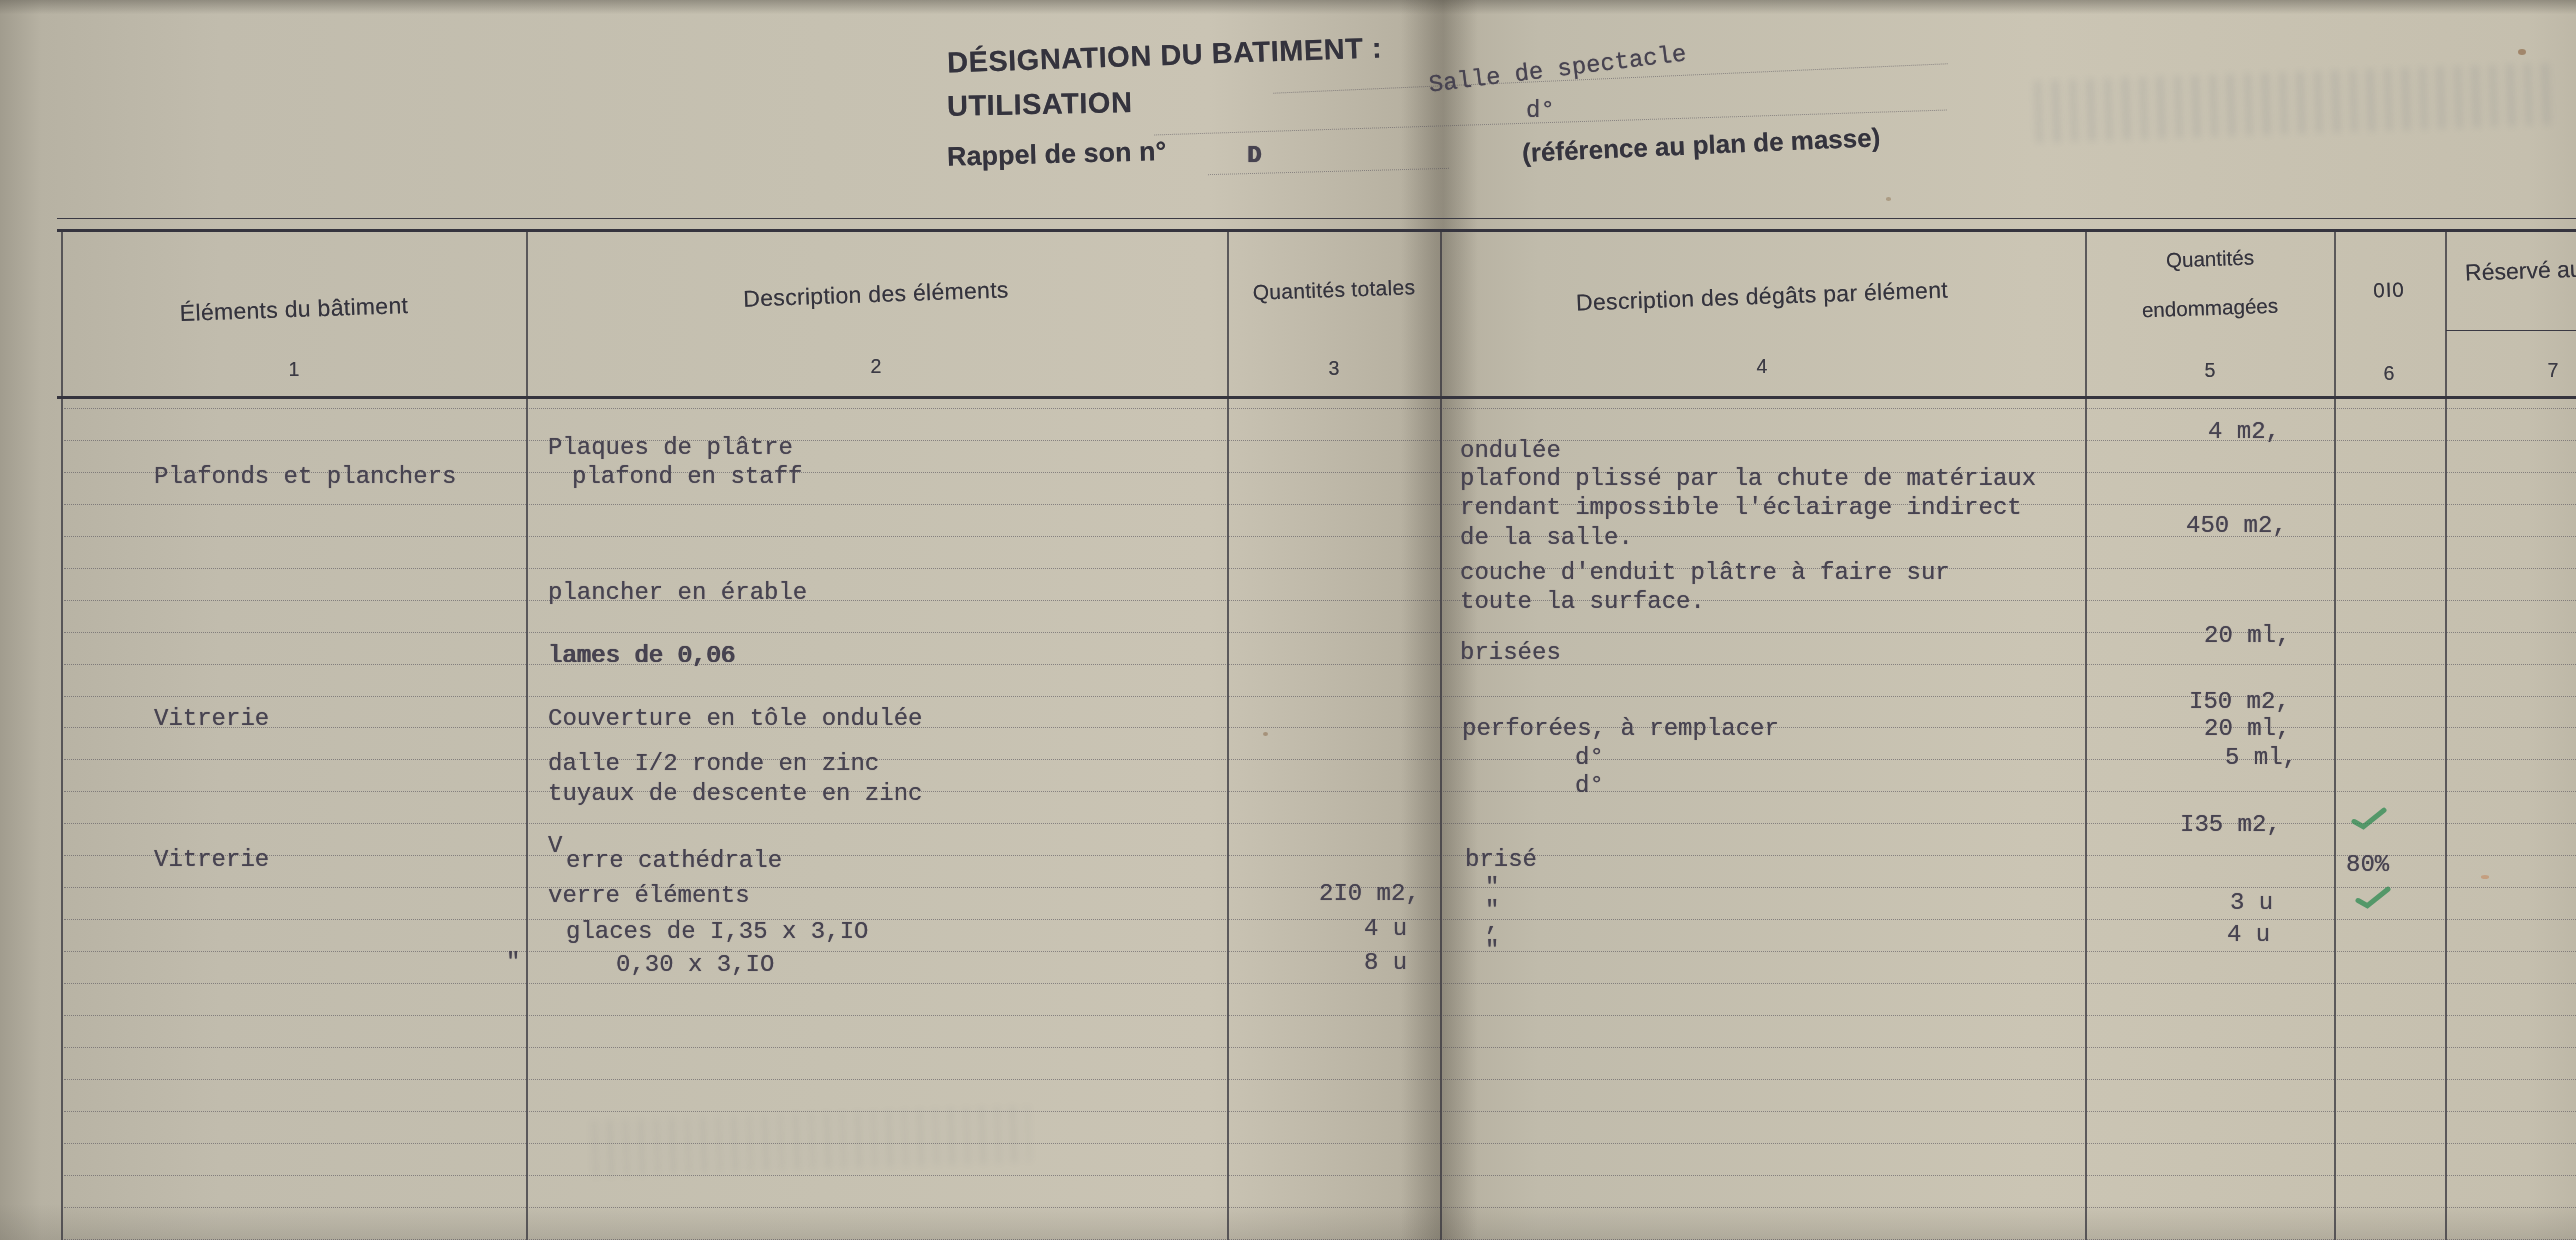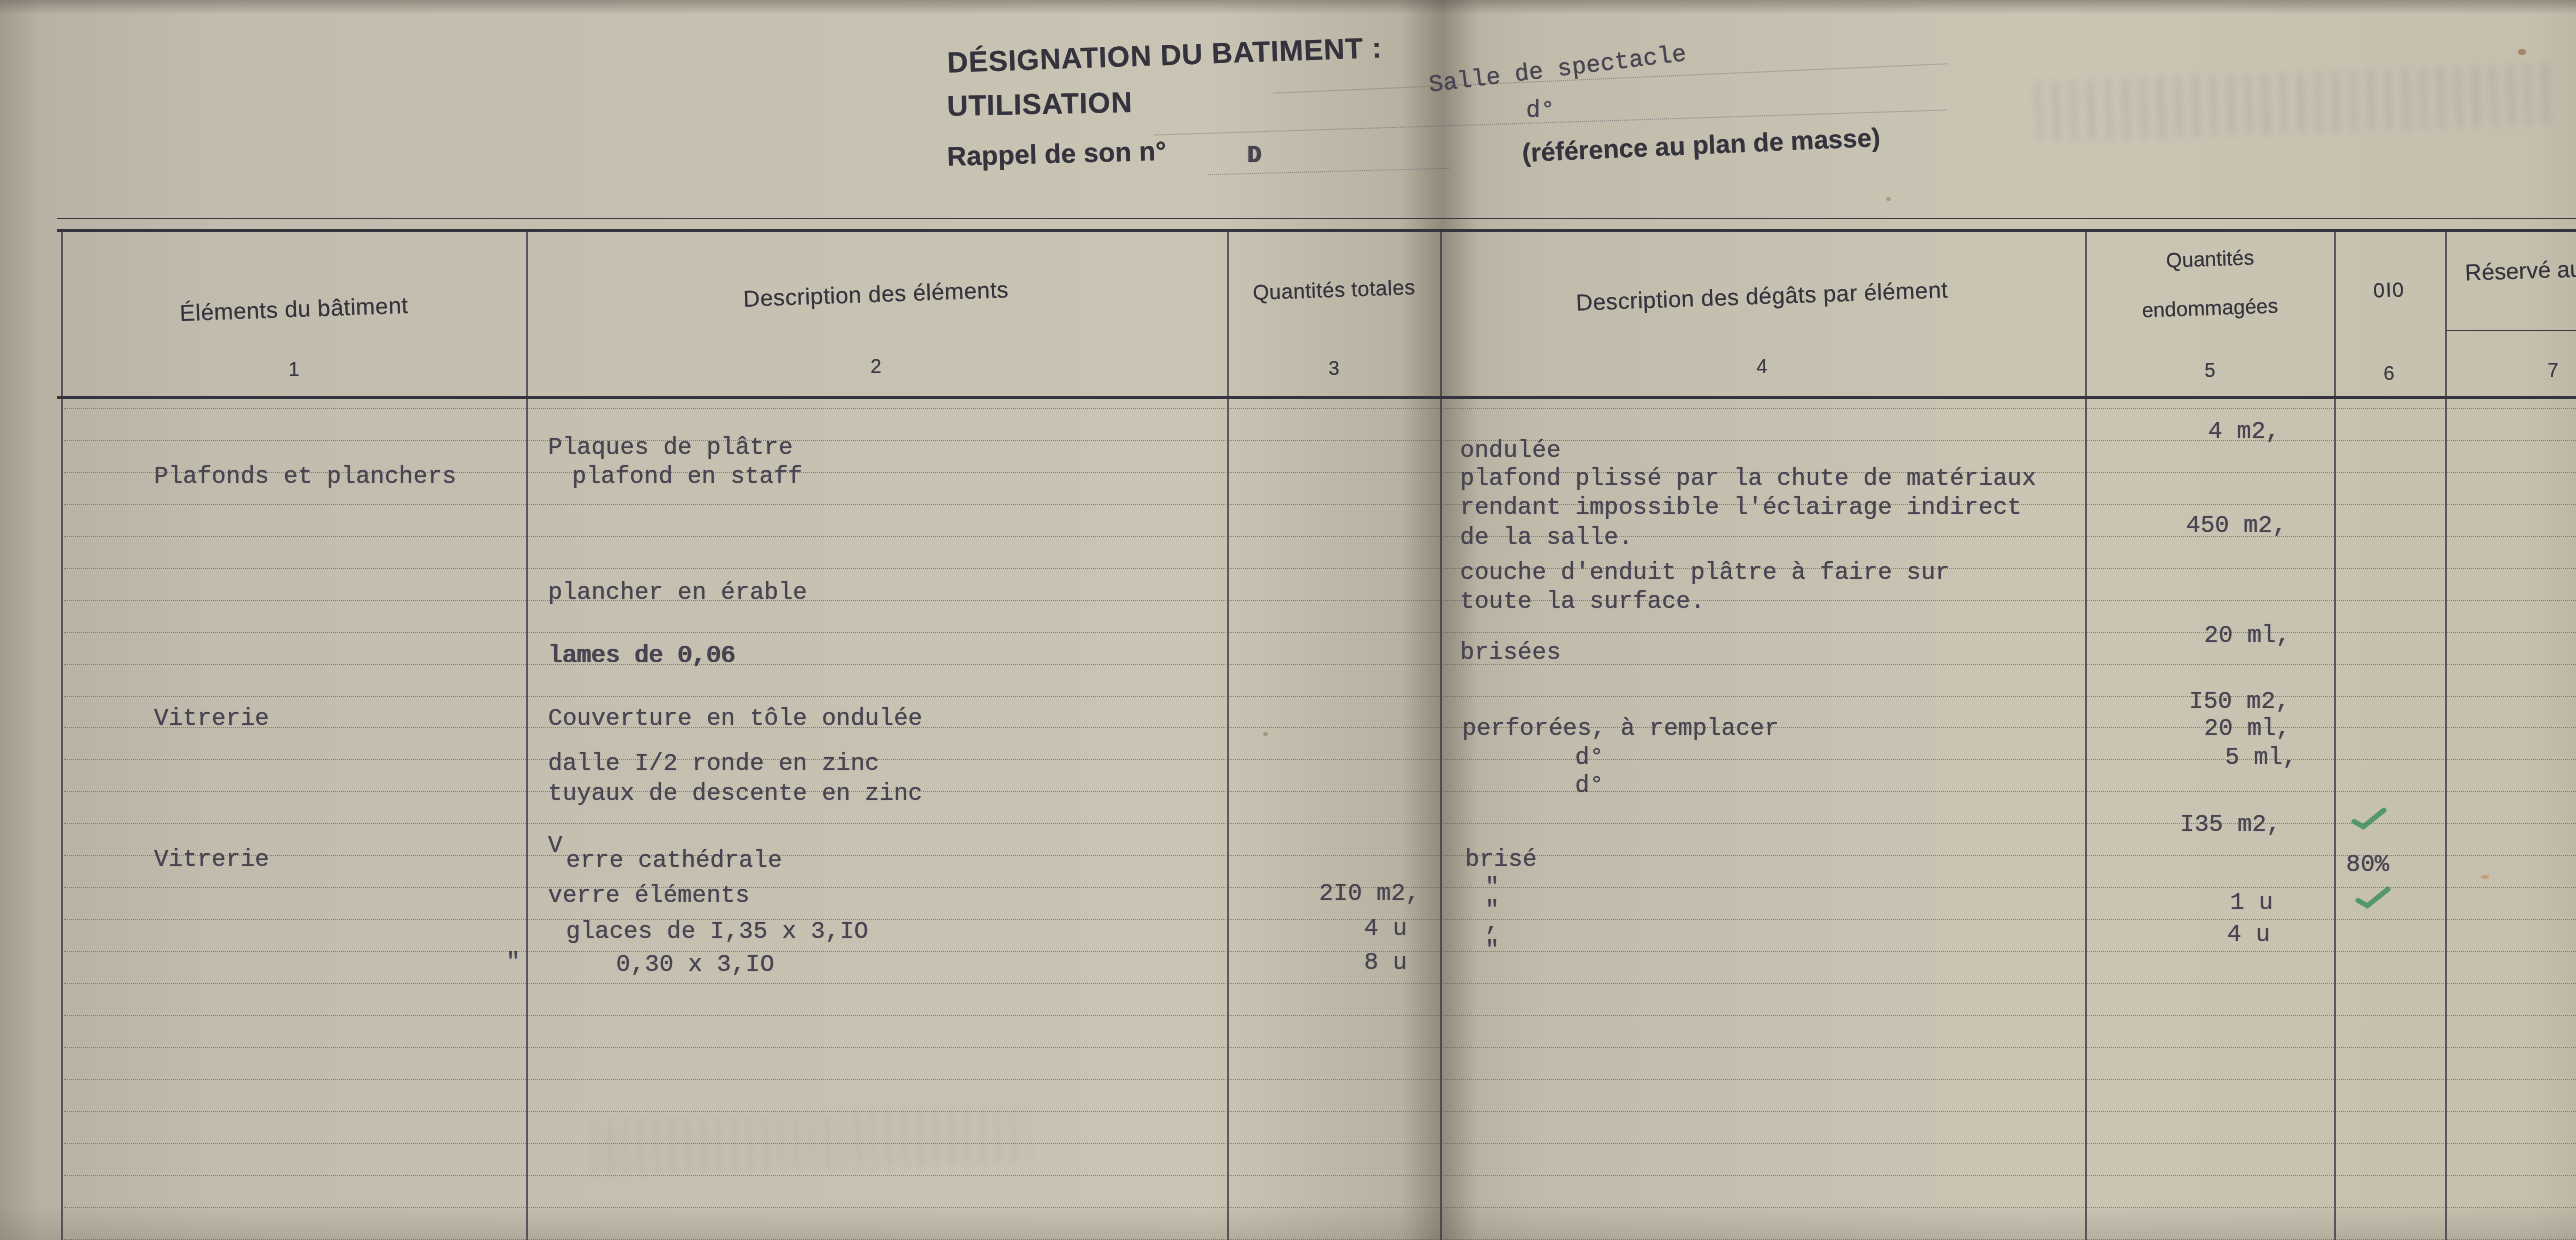--- a/index.html
+++ b/index.html
@@ -166,21 +166,21 @@
     <span class="typed stack" style="left: 1485px; top: 904px;">"
 ,</span>
     <span class="typed" style="left: 1485px; top: 939px;">"</span>
     <span class="typed" style="left: 2208px; top: 420px;">4 m2,</span>
     <span class="typed" style="left: 2186px; top: 514px;">450 m2,</span>
     <span class="typed" style="left: 2204px; top: 624px;">20 ml,</span>
     <span class="typed" style="left: 2189px; top: 690px;">I50 m2,</span>
     <span class="typed" style="left: 2204px; top: 717px;">20 ml,</span>
     <span class="typed" style="left: 2225px; top: 746px;">5 ml,</span>
     <span class="typed" style="left: 2180px; top: 813px;">I35 m2,</span>
-    <span class="typed" style="left: 2230px; top: 891px;">1 u</span>
+    <span class="typed" style="left: 2230px; top: 891px;">3 u</span>
     <span class="typed" style="left: 2227px; top: 923px;">4 u</span>
     <span class="typed" style="left: 2346px; top: 853px;">80%</span>
     <div class="check" style="left: 2351px; top: 807px;"><svg width="36" height="24" viewBox="0 0 70 46">
         <path d="M6 28 L24 38 L64 6" fill="none" stroke="#2e8a52" stroke-width="10" stroke-linecap="round" opacity="0.75"></path>
       </svg></div>
     <div class="check" style="left: 2355px; top: 886px;"><svg width="36" height="24" viewBox="0 0 70 46">
         <path d="M6 28 L24 38 L64 6" fill="none" stroke="#2e8a52" stroke-width="10" stroke-linecap="round" opacity="0.75"></path>
       </svg></div>
   </div>
 

